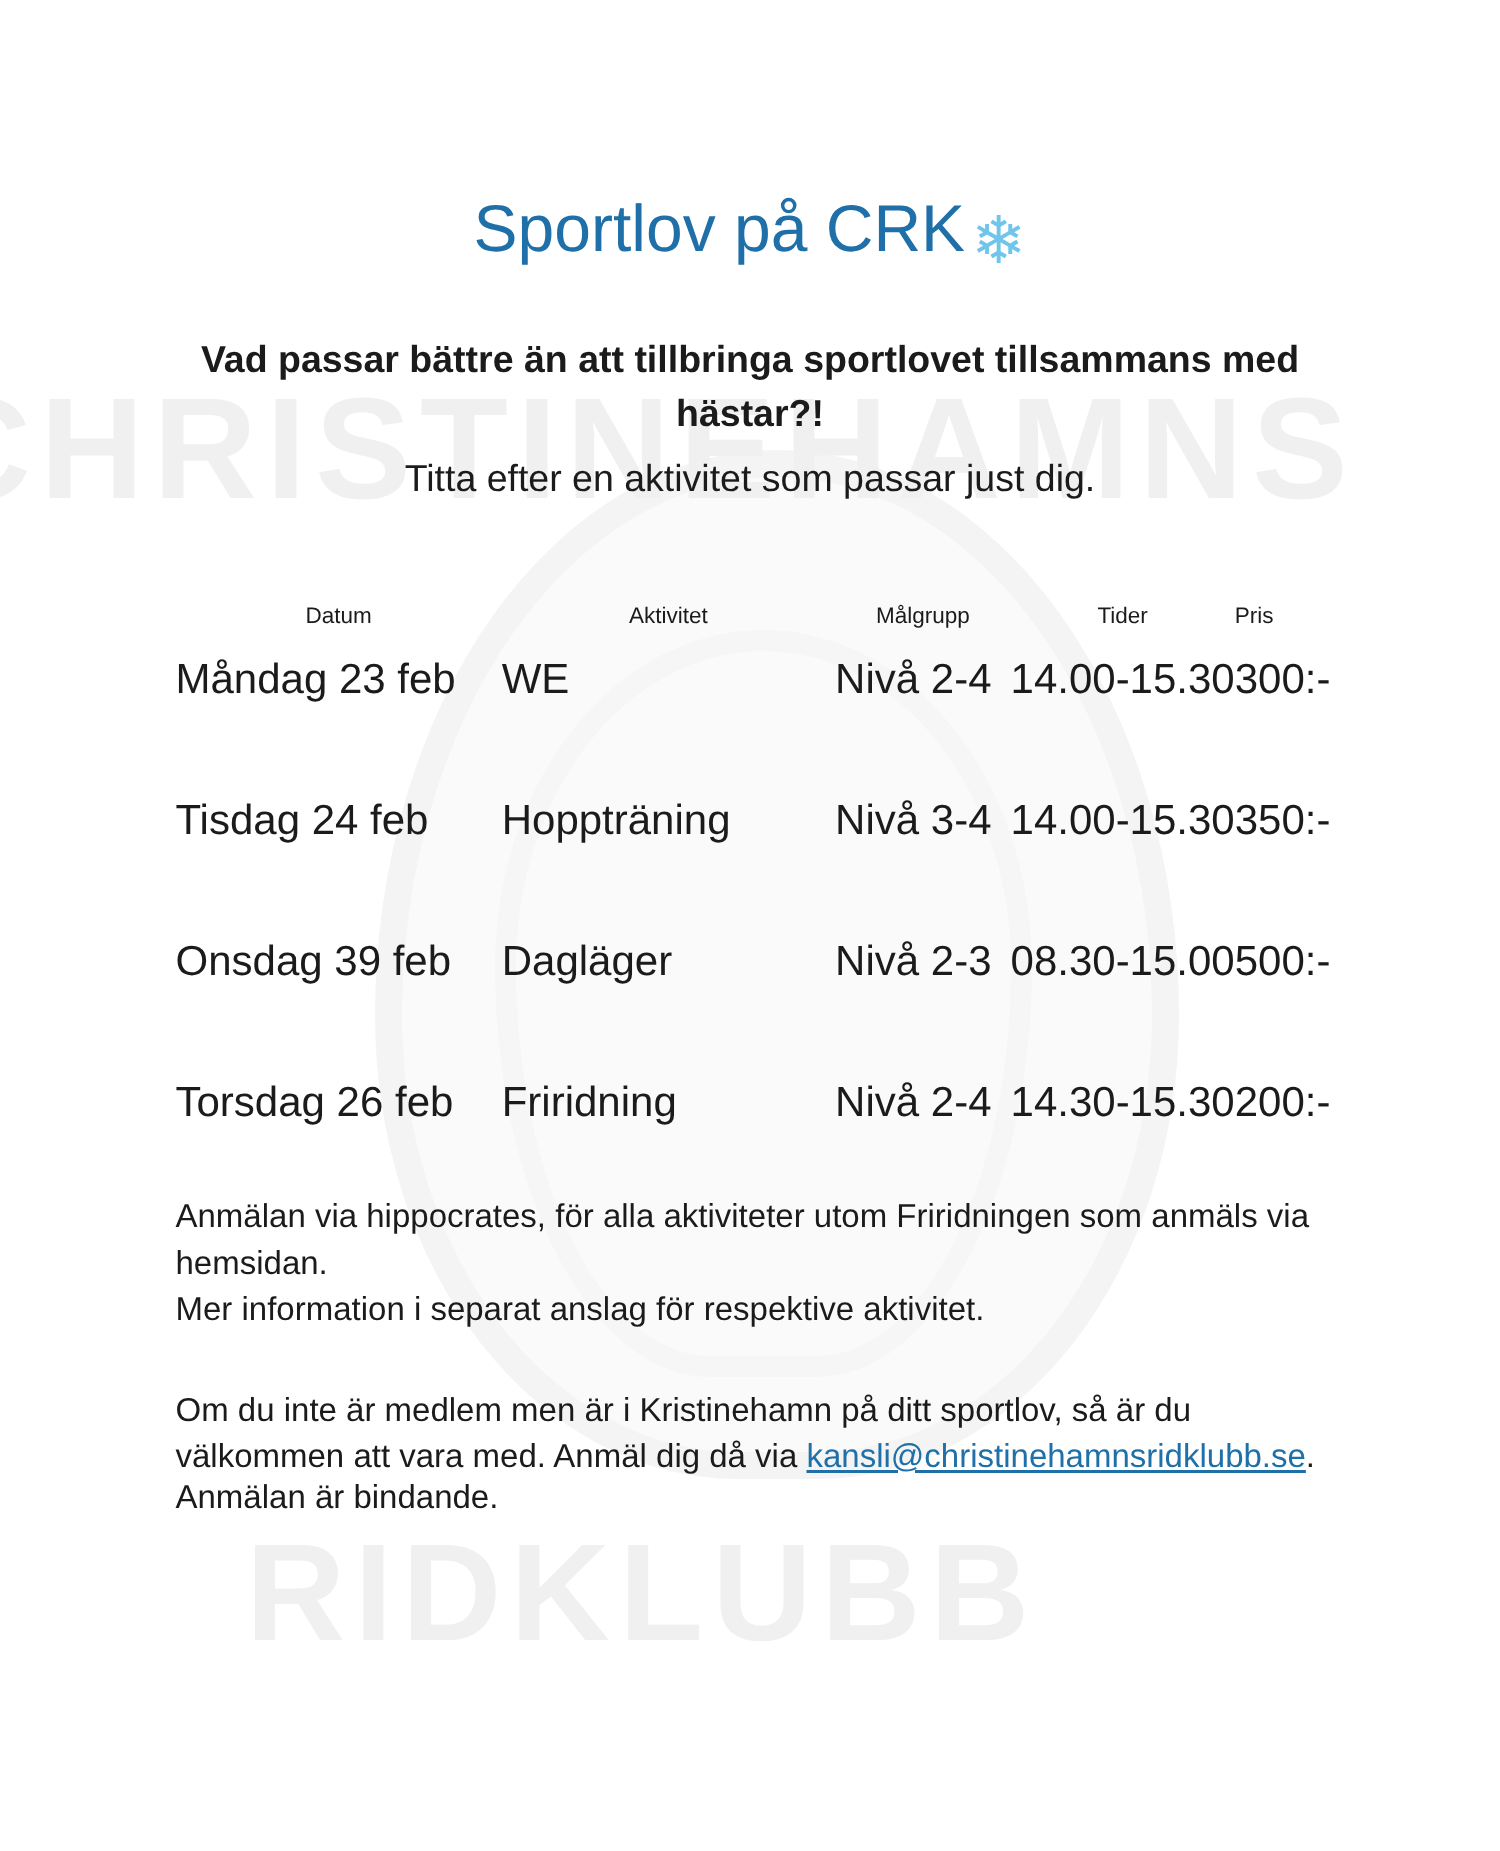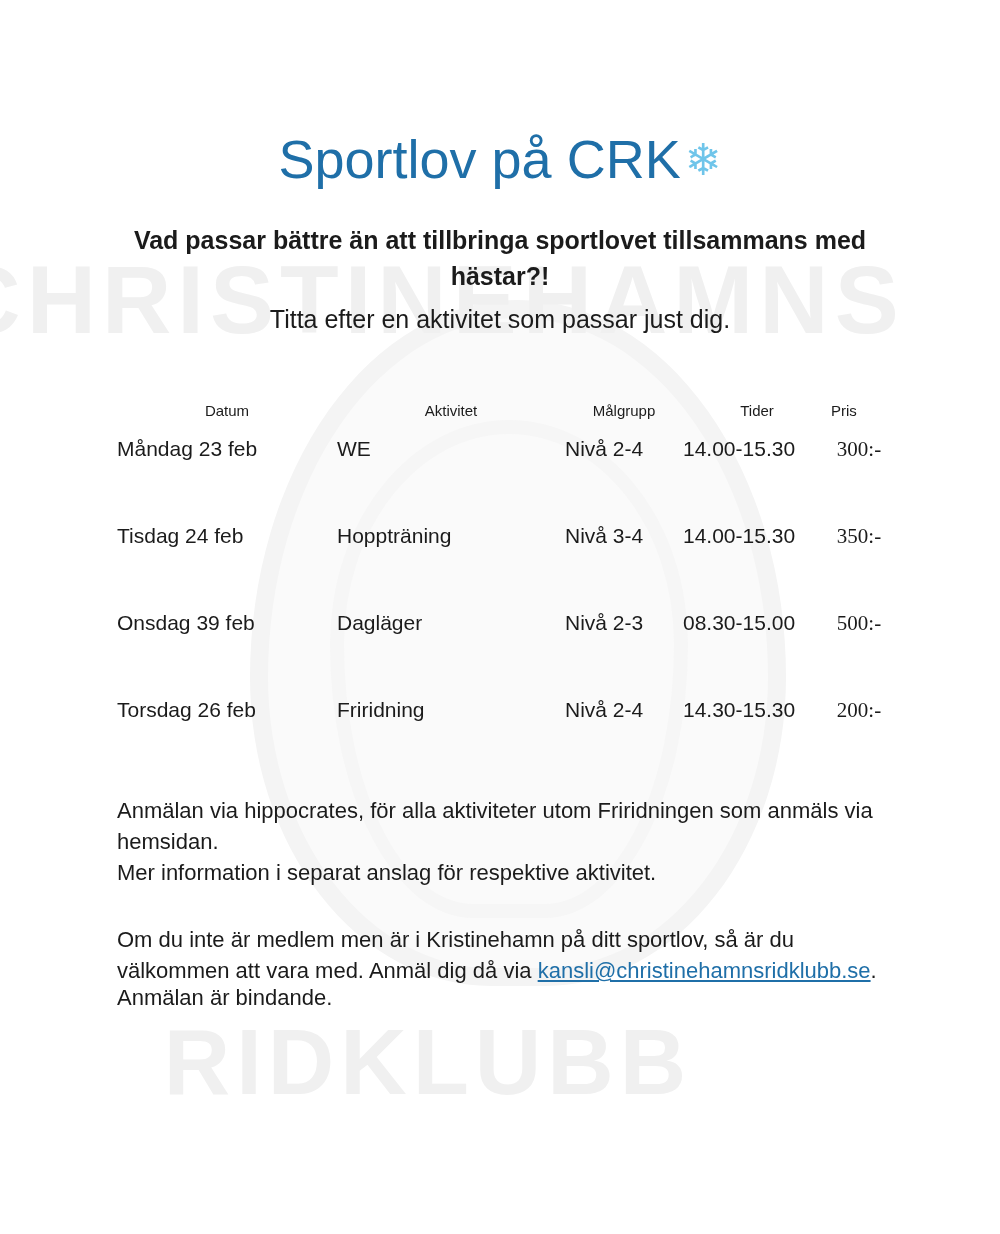--- a/index.html
+++ b/index.html
@@ -83,21 +83,21 @@
 
   .title-row {
     position: absolute;
     top: 128px;
     left: 0;
     width: 1000px;
     text-align: center;
   }
   .title {
     display: inline-block;
-    font-size: 54px;
+    font-size: 44px;
     font-weight: 400;
     color: #1f6fa8;
     letter-spacing: 0px;
     vertical-align: middle;
   }
   .snowflake {
     display: inline-block;
     font-size: 44px;
     color: #6fc5ea;
     vertical-align: top;
@@ -135,35 +135,35 @@
     border-collapse: collapse;
   }
   .schedule th {
     font-size: 15px;
     font-weight: 400;
     color: #1b1b1b;
     text-align: center;
     padding: 0 0 18px 0;
   }
   .schedule td {
-    font-size: 21px;
+    font-size: 28px;
     font-weight: 400;
     color: #1b1b1b;
     text-align: left;
     padding: 0 0 62px 0;
     vertical-align: top;
     white-space: nowrap;
   }
   .col-datum   { width: 220px; }
   .col-akt     { width: 228px; }
   .col-mal     { width: 118px; }
   .col-tider   { width: 148px; }
   .col-pris    { width: 56px; text-align: right; }
   .schedule th.col-pris { text-align: left; margin-left: 12px; }
-  .schedule td.col-pris { text-align: center; font-family: Liberation Serif, serif; }
+  .schedule td.col-pris { text-align: center; }
 
   
   .notes {
     position: absolute;
     left: 117px;
     width: 770px;
     font-size: 22px;
     line-height: 31px;
     color: #1b1b1b;
   }

